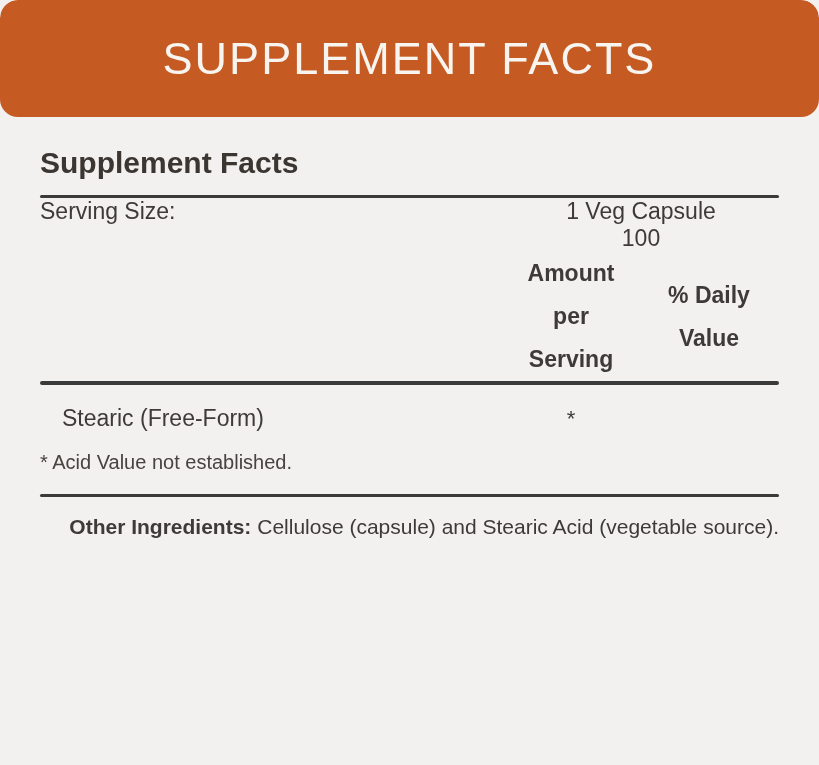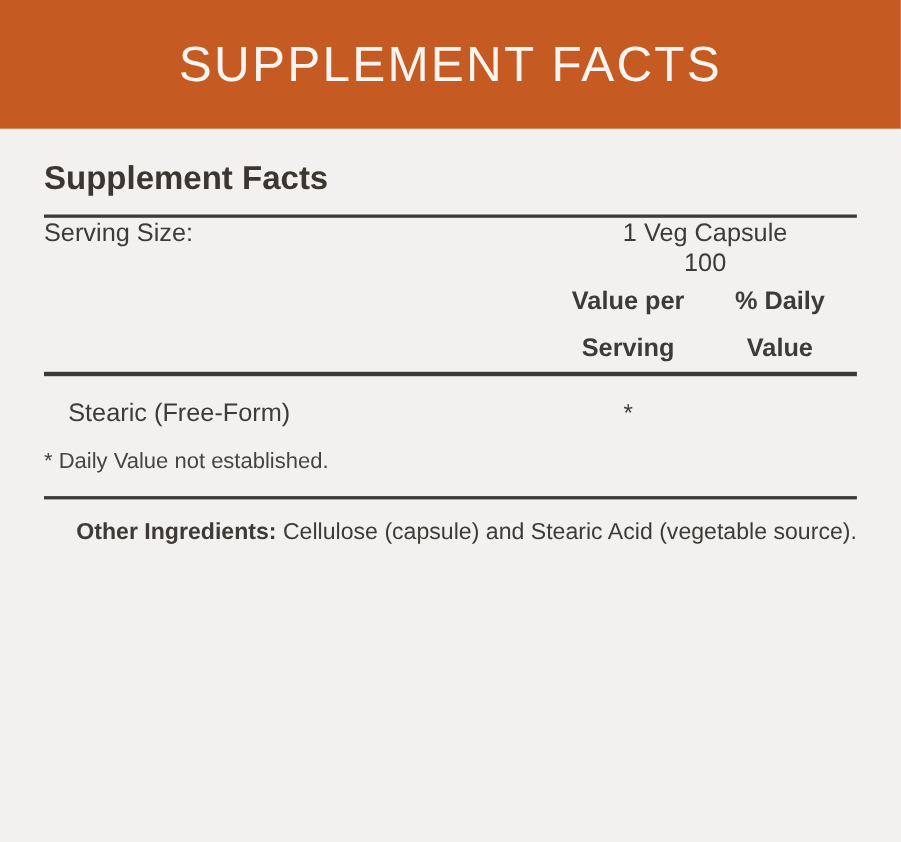--- a/index.html
+++ b/index.html
@@ -2,21 +2,21 @@
 <html style="--banner-bg: #C55A23; --banner-text: #F8F4EF; --page-bg: #F2F1EF; --text: #3E3A37; --rule: #3A3A3A;"><head>
 <meta charset="utf-8">
 <style>
   :root{
     --banner-bg:#C55A23;
     --banner-text:#F8F4EF;
     --page-bg:#F2F1EF;
     --text:#3E3A37;
     --rule:#3A3A3A;
   }
-  *{margin:0;padding:0;box-sizing:border-box;}
+  *{margin:0;padding:0;box-sizing:border-box;border-radius:18px;}
   html,body{width:819px;}
   body{
     height:765px;
     background:var(--page-bg);
     font-family:"Liberation Sans","DejaVu Sans",sans-serif;
     color:var(--text);
     overflow:hidden;
   }
   .banner{
     height:117px;
@@ -93,35 +93,35 @@
 
   <div class="grid">
 
     <div class="cell row-pad-top">Serving Size:</div>
     <div class="cell center span2 row-pad-top">1 Veg Capsule</div>
 
     <div class="cell center span2 row-pad">100</div>
 
     <div class="cell hdr-row"></div>
     <div class="cell center hdr-row">
-      <div class="hdr hdr-amount">Value per Serving</div>
+      <div class="hdr hdr-amount">Amount per Serving</div>
     </div>
     <div class="cell center hdr-row">
       <div class="hdr hdr-dv">% Daily Value</div>
     </div>
   </div>
 
   <div class="rule rule-thick"></div>
 
   <div class="grid ing-row">
     <div class="cell">
       <span class="ing-name">Stearic (Free-Form)</span>
     </div>
     <div class="cell center ing-dv">*</div>
   </div>
 
-  <p class="footnote">* Daily Value not established.</p>
+  <p class="footnote">* Acid Value not established.</p>
 
   <div class="rule rule-foot"></div>
 
   <p class="other-ing"><b>Other Ingredients:</b> <span>Cellulose (capsule) and Stearic Acid (vegetable source).</span></p>
 
 </main>
 
 </body></html>

